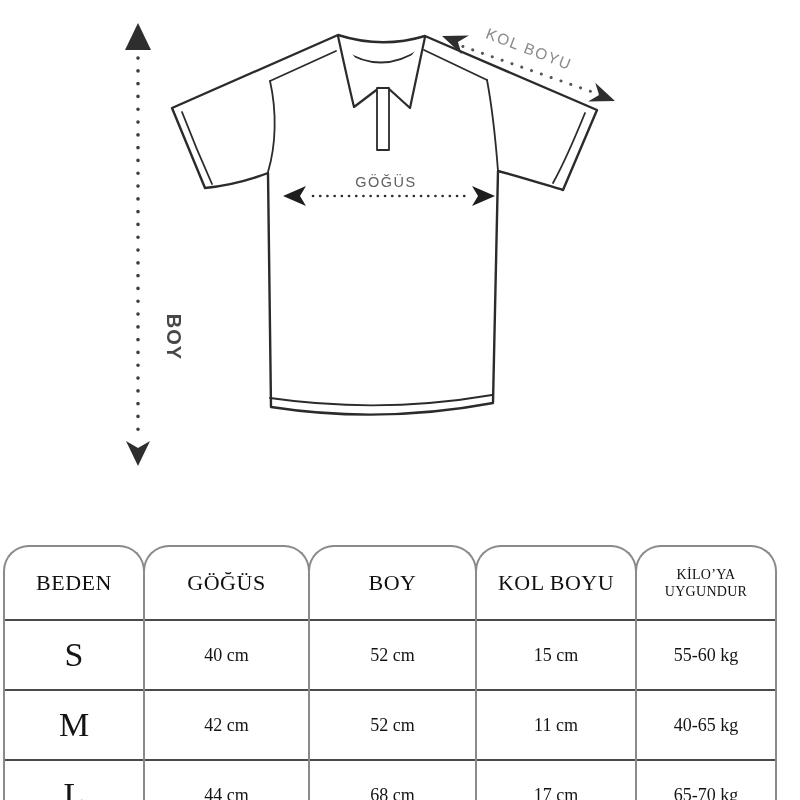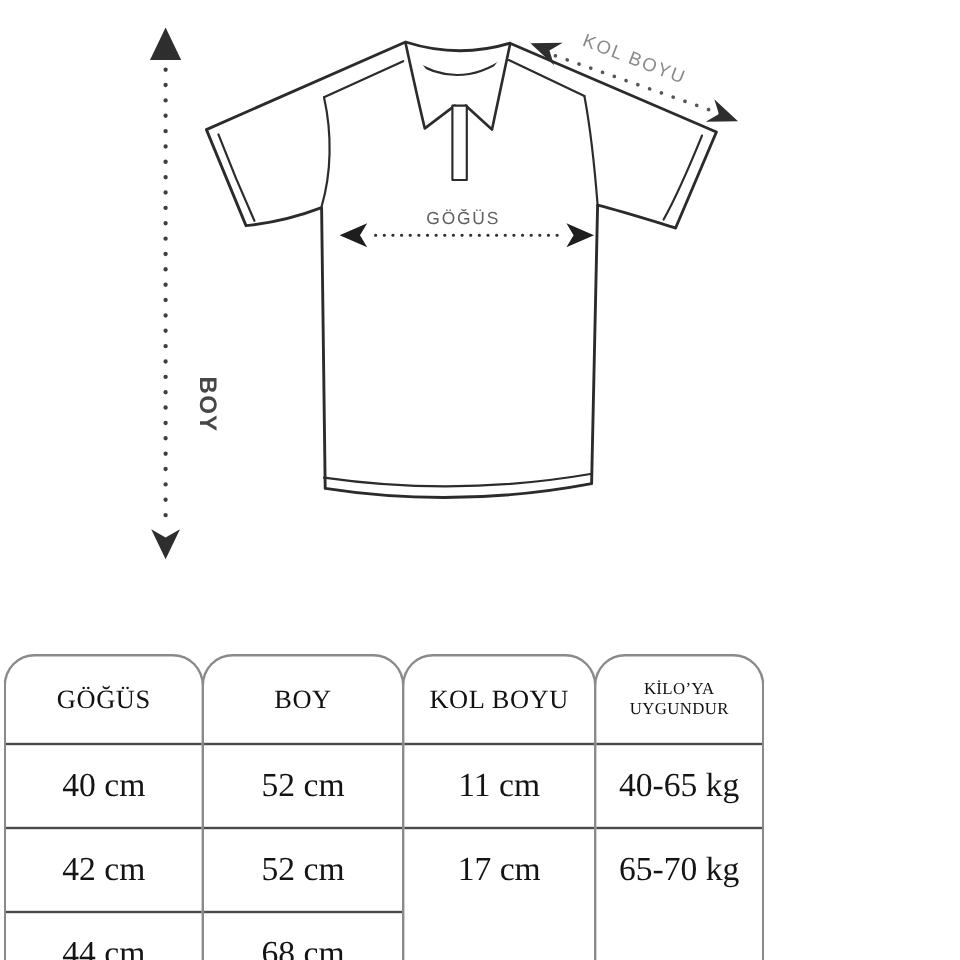--- a/index.html
+++ b/index.html
@@ -12,21 +12,21 @@
               display:flex;overflow:hidden;}
   .col{box-sizing:border-box;border:2px solid #8a8a8a;border-bottom:none;
        border-radius:26px 26px 0 0;background:#fff;}
   .col + .col{margin-left:-2px;}
   .c0{width:142px;} .c1{width:167px;} .c2{width:169px;} .c3{width:162px;} .c4{width:142px;}
   .th{height:72px;display:flex;flex-direction:column;align-items:center;justify-content:center;
       font-size:22px;color:#111;letter-spacing:.5px;}
   .th.small{font-size:14px;line-height:1.25;letter-spacing:.3px;}
   .td{box-sizing:border-box;height:70px;border-top:2px solid #4a4a4a;
       display:flex;align-items:center;justify-content:center;
-      font-size:28px;color:#141414;}
+      font-size:18px;color:#141414;}
   .td.size{font-size:34px;}
 </style>
 </head>
 <body>
 
 <div class="stage">
 
   <svg class="diagram-svg" width="800" height="540" viewBox="0 0 800 540">
 
     <g stroke="#2b2b2b" fill="none" stroke-linejoin="round" stroke-linecap="round">
@@ -64,20 +64,28 @@
     <g>
       <line x1="313" y1="196" x2="466" y2="196" stroke="#2e2e2e" stroke-width="2.6" stroke-linecap="round" stroke-dasharray="0.1 7.1"></line>
       <path fill="#1e1e1e" d="M 283 196 L 306 186 L 300 196 L 306 206 Z"></path>
       <path fill="#1e1e1e" d="M 495 196 L 472 186 L 478 196 L 472 206 Z"></path>
     </g>
     <text class="svg-label" x="386" y="187" text-anchor="middle" font-size="14.5" letter-spacing="1.5" fill="#606060">GÖĞÜS</text>
   </svg>
 
   <div class="size-table">
 
+    <div class="col c0">
+      <div class="th">
+        <span>BEDEN</span>
+      </div>
+      <div class="td size">S</div>
+      <div class="td size">M</div>
+      <div class="td size">L</div>
+    </div>
 
     <div class="col c1">
       <div class="th">
         <span>GÖĞÜS</span>
       </div>
       <div class="td">40 cm</div>
       <div class="td">42 cm</div>
       <div class="td">44 cm</div>
     </div>
 
@@ -87,27 +95,29 @@
       </div>
       <div class="td">52 cm</div>
       <div class="td">52 cm</div>
       <div class="td">68 cm</div>
     </div>
 
     <div class="col c3">
       <div class="th">
         <span>KOL BOYU</span>
       </div>
+      <div class="td">15 cm</div>
       <div class="td">11 cm</div>
       <div class="td">17 cm</div>
     </div>
 
     <div class="col c4">
       <div class="th small">
         <span>KİLO’YA</span>
         <span>UYGUNDUR</span>
       </div>
+      <div class="td">55-60 kg</div>
       <div class="td">40-65 kg</div>
       <div class="td">65-70 kg</div>
     </div>
 
   </div>
 </div>
 
 </body></html>

